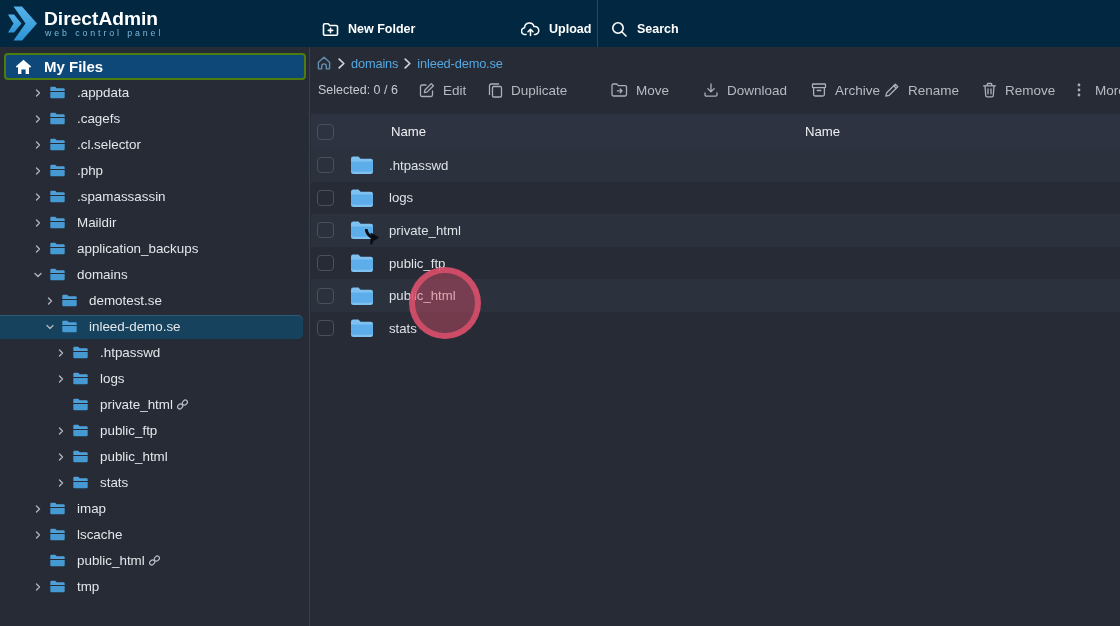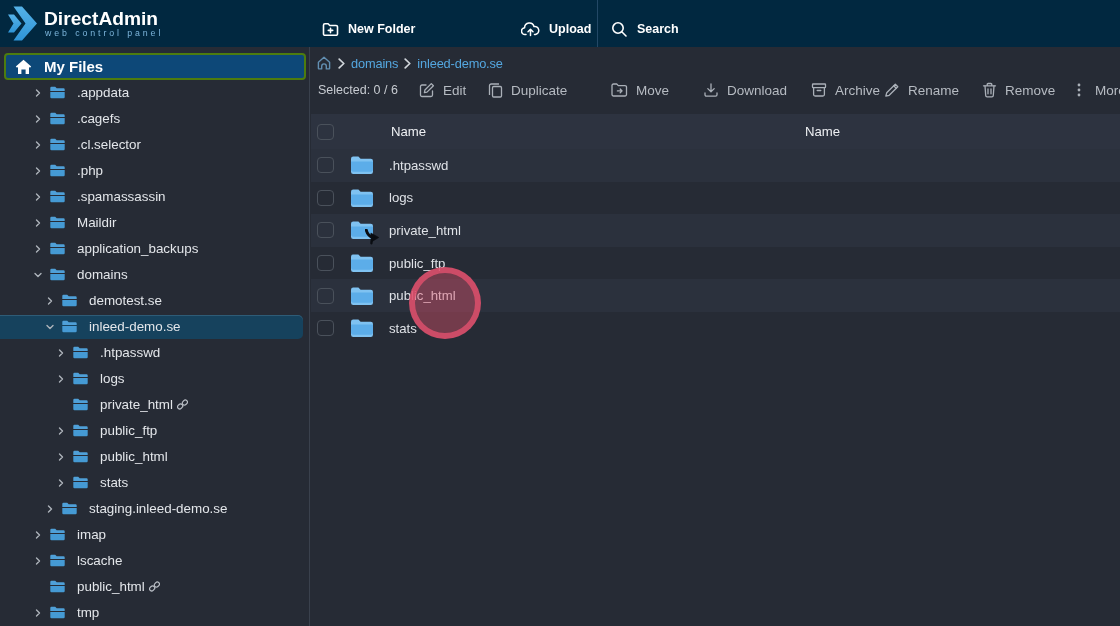--- a/index.html
+++ b/index.html
@@ -256,30 +256,20 @@
         </div>
         <div class="titem lvl3">
           <svg class="chev" width="10" height="10" viewBox="0 0 10 10" fill="none" stroke="#aeb4bb" stroke-width="1.4" stroke-linecap="round" stroke-linejoin="round">
             <path d="M3.5 2 L6.5 5 L3.5 8"></path>
           </svg>
           <svg class="ficon" width="15" height="13" viewBox="0 0 15 13">
             <path d="M0.3 4.9 V1.9 a1.2 1.2 0 0 1 1.2-1.2 h3.7 l1.5 1.5 h6.8 a1.2 1.2 0 0 1 1.2 1.2 v1.5 z" fill="#4fa0d8"></path>
             <path d="M0.3 6.1 h14.4 v5 a1.2 1.2 0 0 1-1.2 1.2 H1.5 a1.2 1.2 0 0 1-1.2-1.2 z" fill="#459ad4"></path>
           </svg>
           <span>stats</span>
-        </div>
-        <div class="titem lvl2">
-          <svg class="chev" width="10" height="10" viewBox="0 0 10 10" fill="none" stroke="#aeb4bb" stroke-width="1.4" stroke-linecap="round" stroke-linejoin="round">
-            <path d="M3.5 2 L6.5 5 L3.5 8"></path>
-          </svg>
-          <svg class="ficon" width="15" height="13" viewBox="0 0 15 13">
-            <path d="M0.3 4.9 V1.9 a1.2 1.2 0 0 1 1.2-1.2 h3.7 l1.5 1.5 h6.8 a1.2 1.2 0 0 1 1.2 1.2 v1.5 z" fill="#4fa0d8"></path>
-            <path d="M0.3 6.1 h14.4 v5 a1.2 1.2 0 0 1-1.2 1.2 H1.5 a1.2 1.2 0 0 1-1.2-1.2 z" fill="#459ad4"></path>
-          </svg>
-          <span>staging.inleed-demo.se</span>
         </div>
         <div class="titem lvl1">
           <svg class="chev" width="10" height="10" viewBox="0 0 10 10" fill="none" stroke="#aeb4bb" stroke-width="1.4" stroke-linecap="round" stroke-linejoin="round">
             <path d="M3.5 2 L6.5 5 L3.5 8"></path>
           </svg>
           <svg class="ficon" width="15" height="13" viewBox="0 0 15 13">
             <path d="M0.3 4.9 V1.9 a1.2 1.2 0 0 1 1.2-1.2 h3.7 l1.5 1.5 h6.8 a1.2 1.2 0 0 1 1.2 1.2 v1.5 z" fill="#4fa0d8"></path>
             <path d="M0.3 6.1 h14.4 v5 a1.2 1.2 0 0 1-1.2 1.2 H1.5 a1.2 1.2 0 0 1-1.2-1.2 z" fill="#459ad4"></path>
           </svg>
           <span>imap</span>

